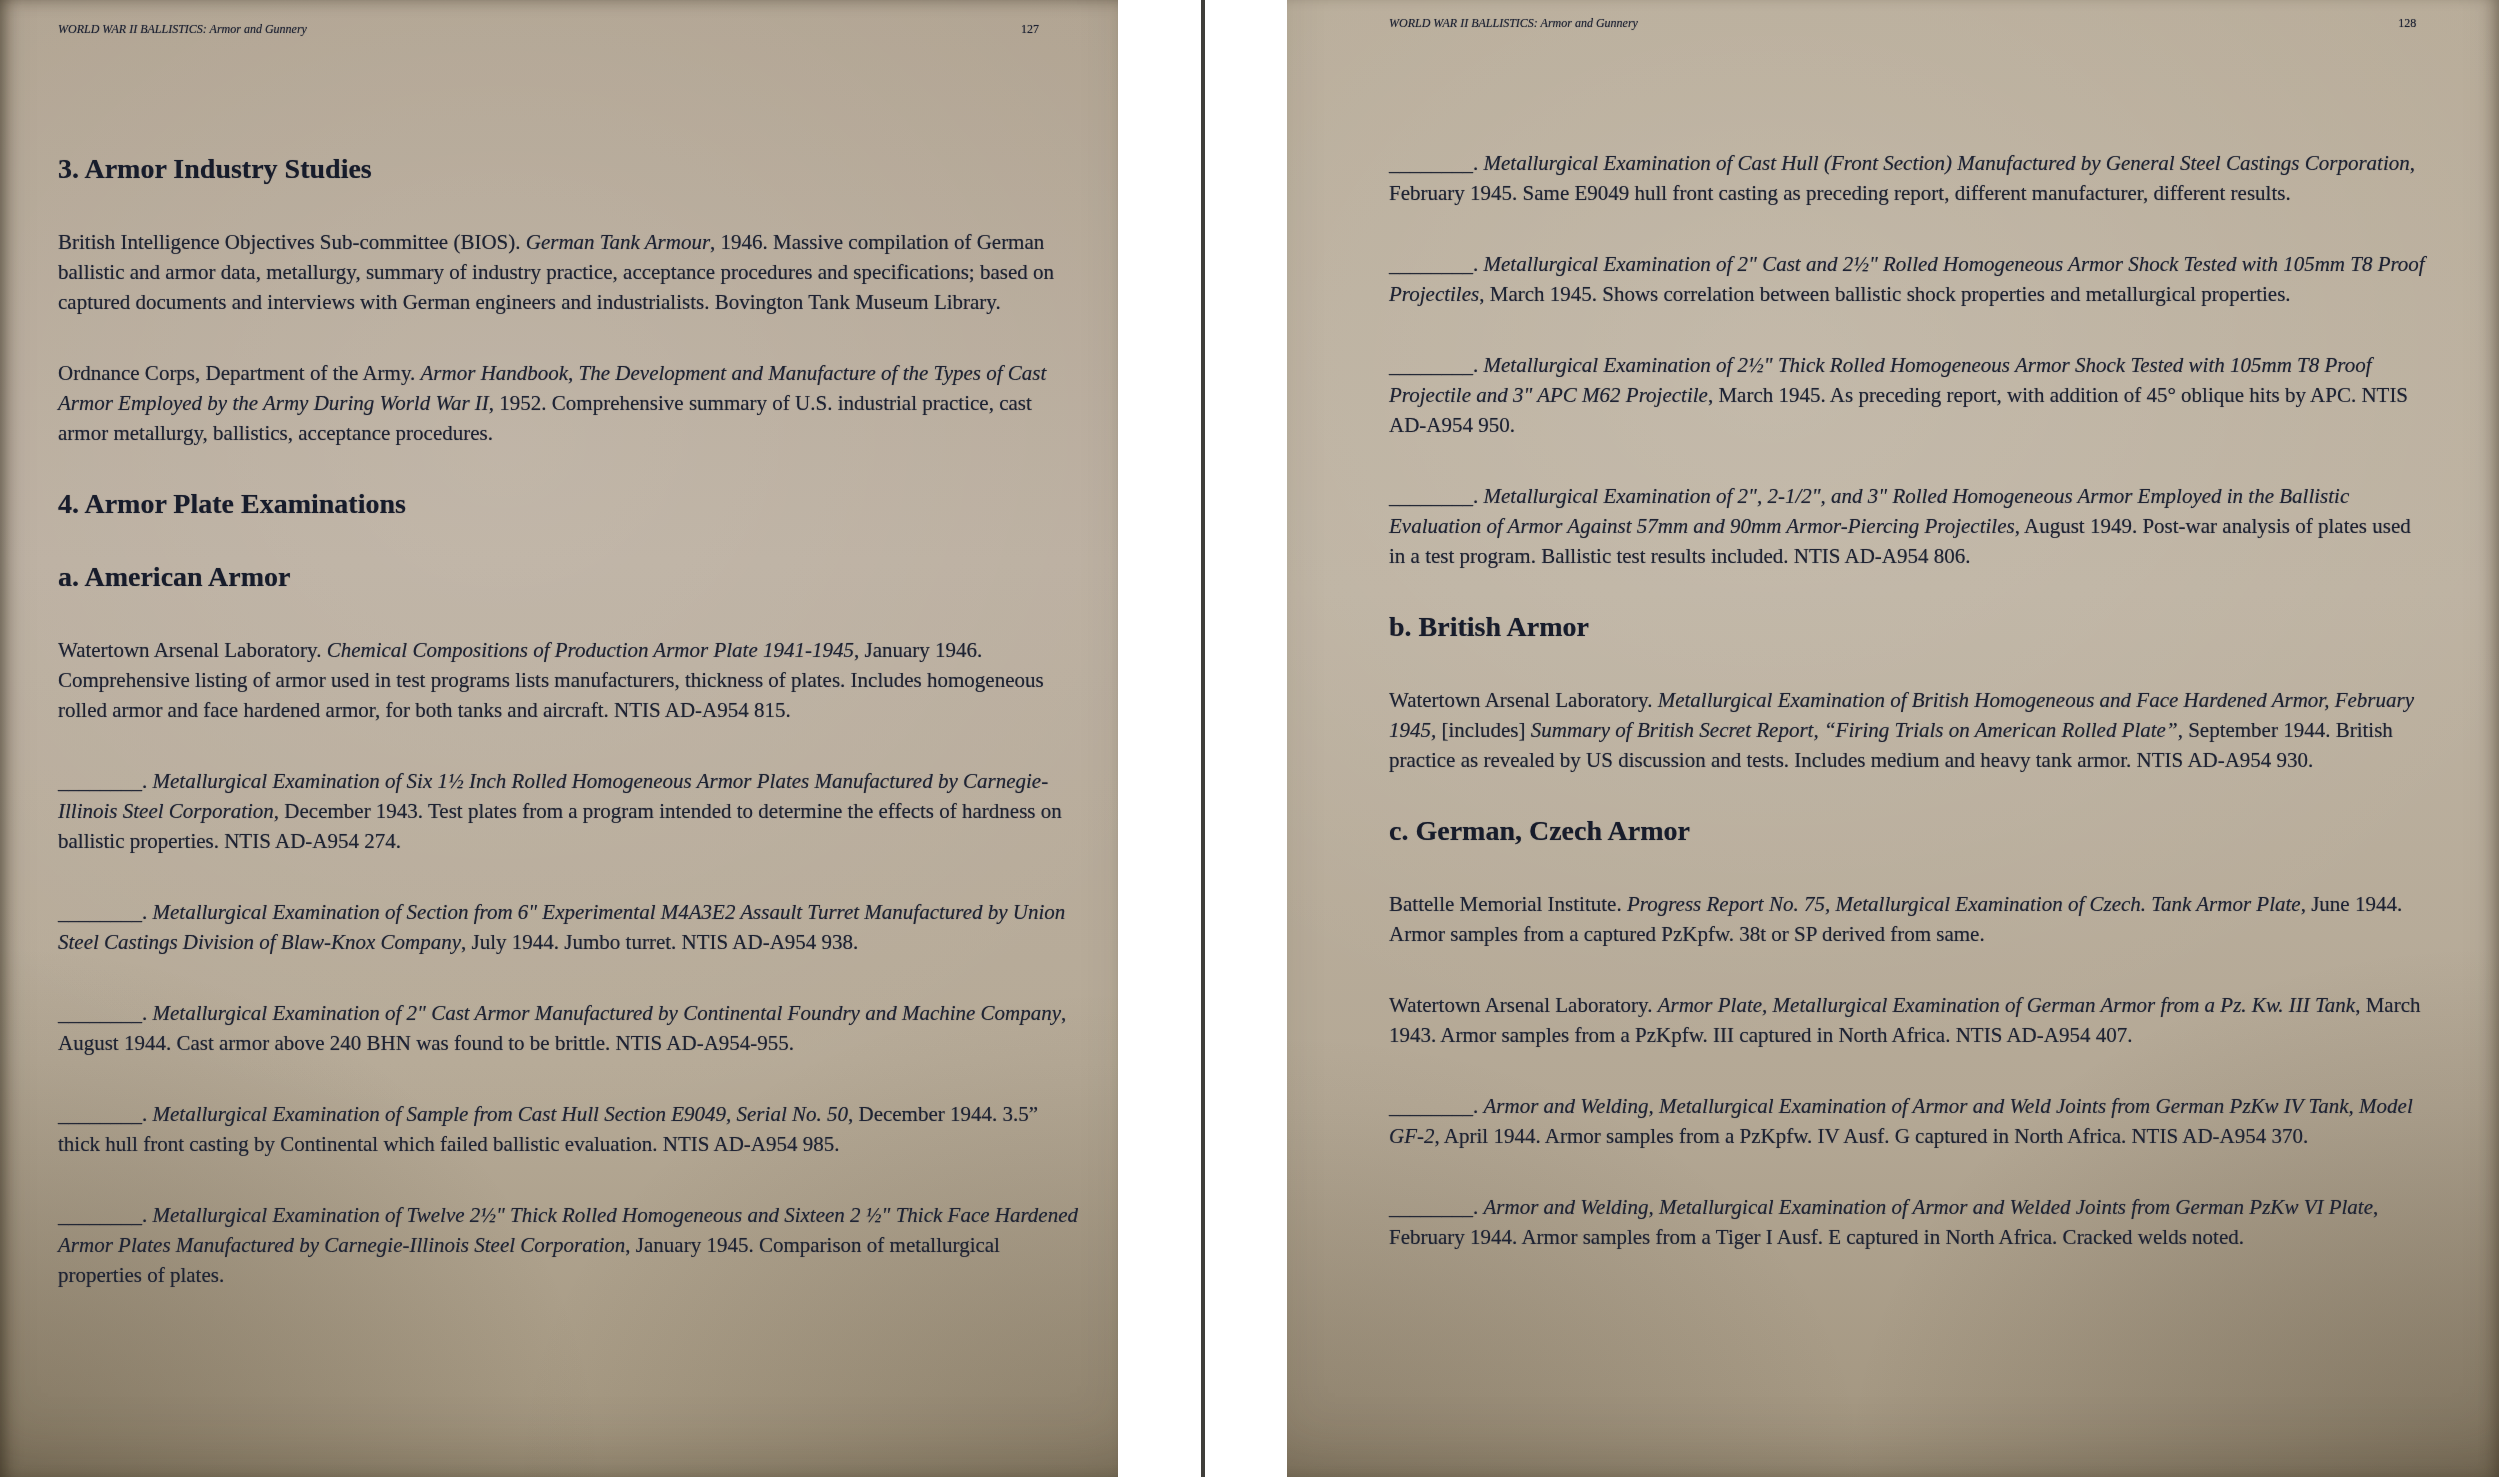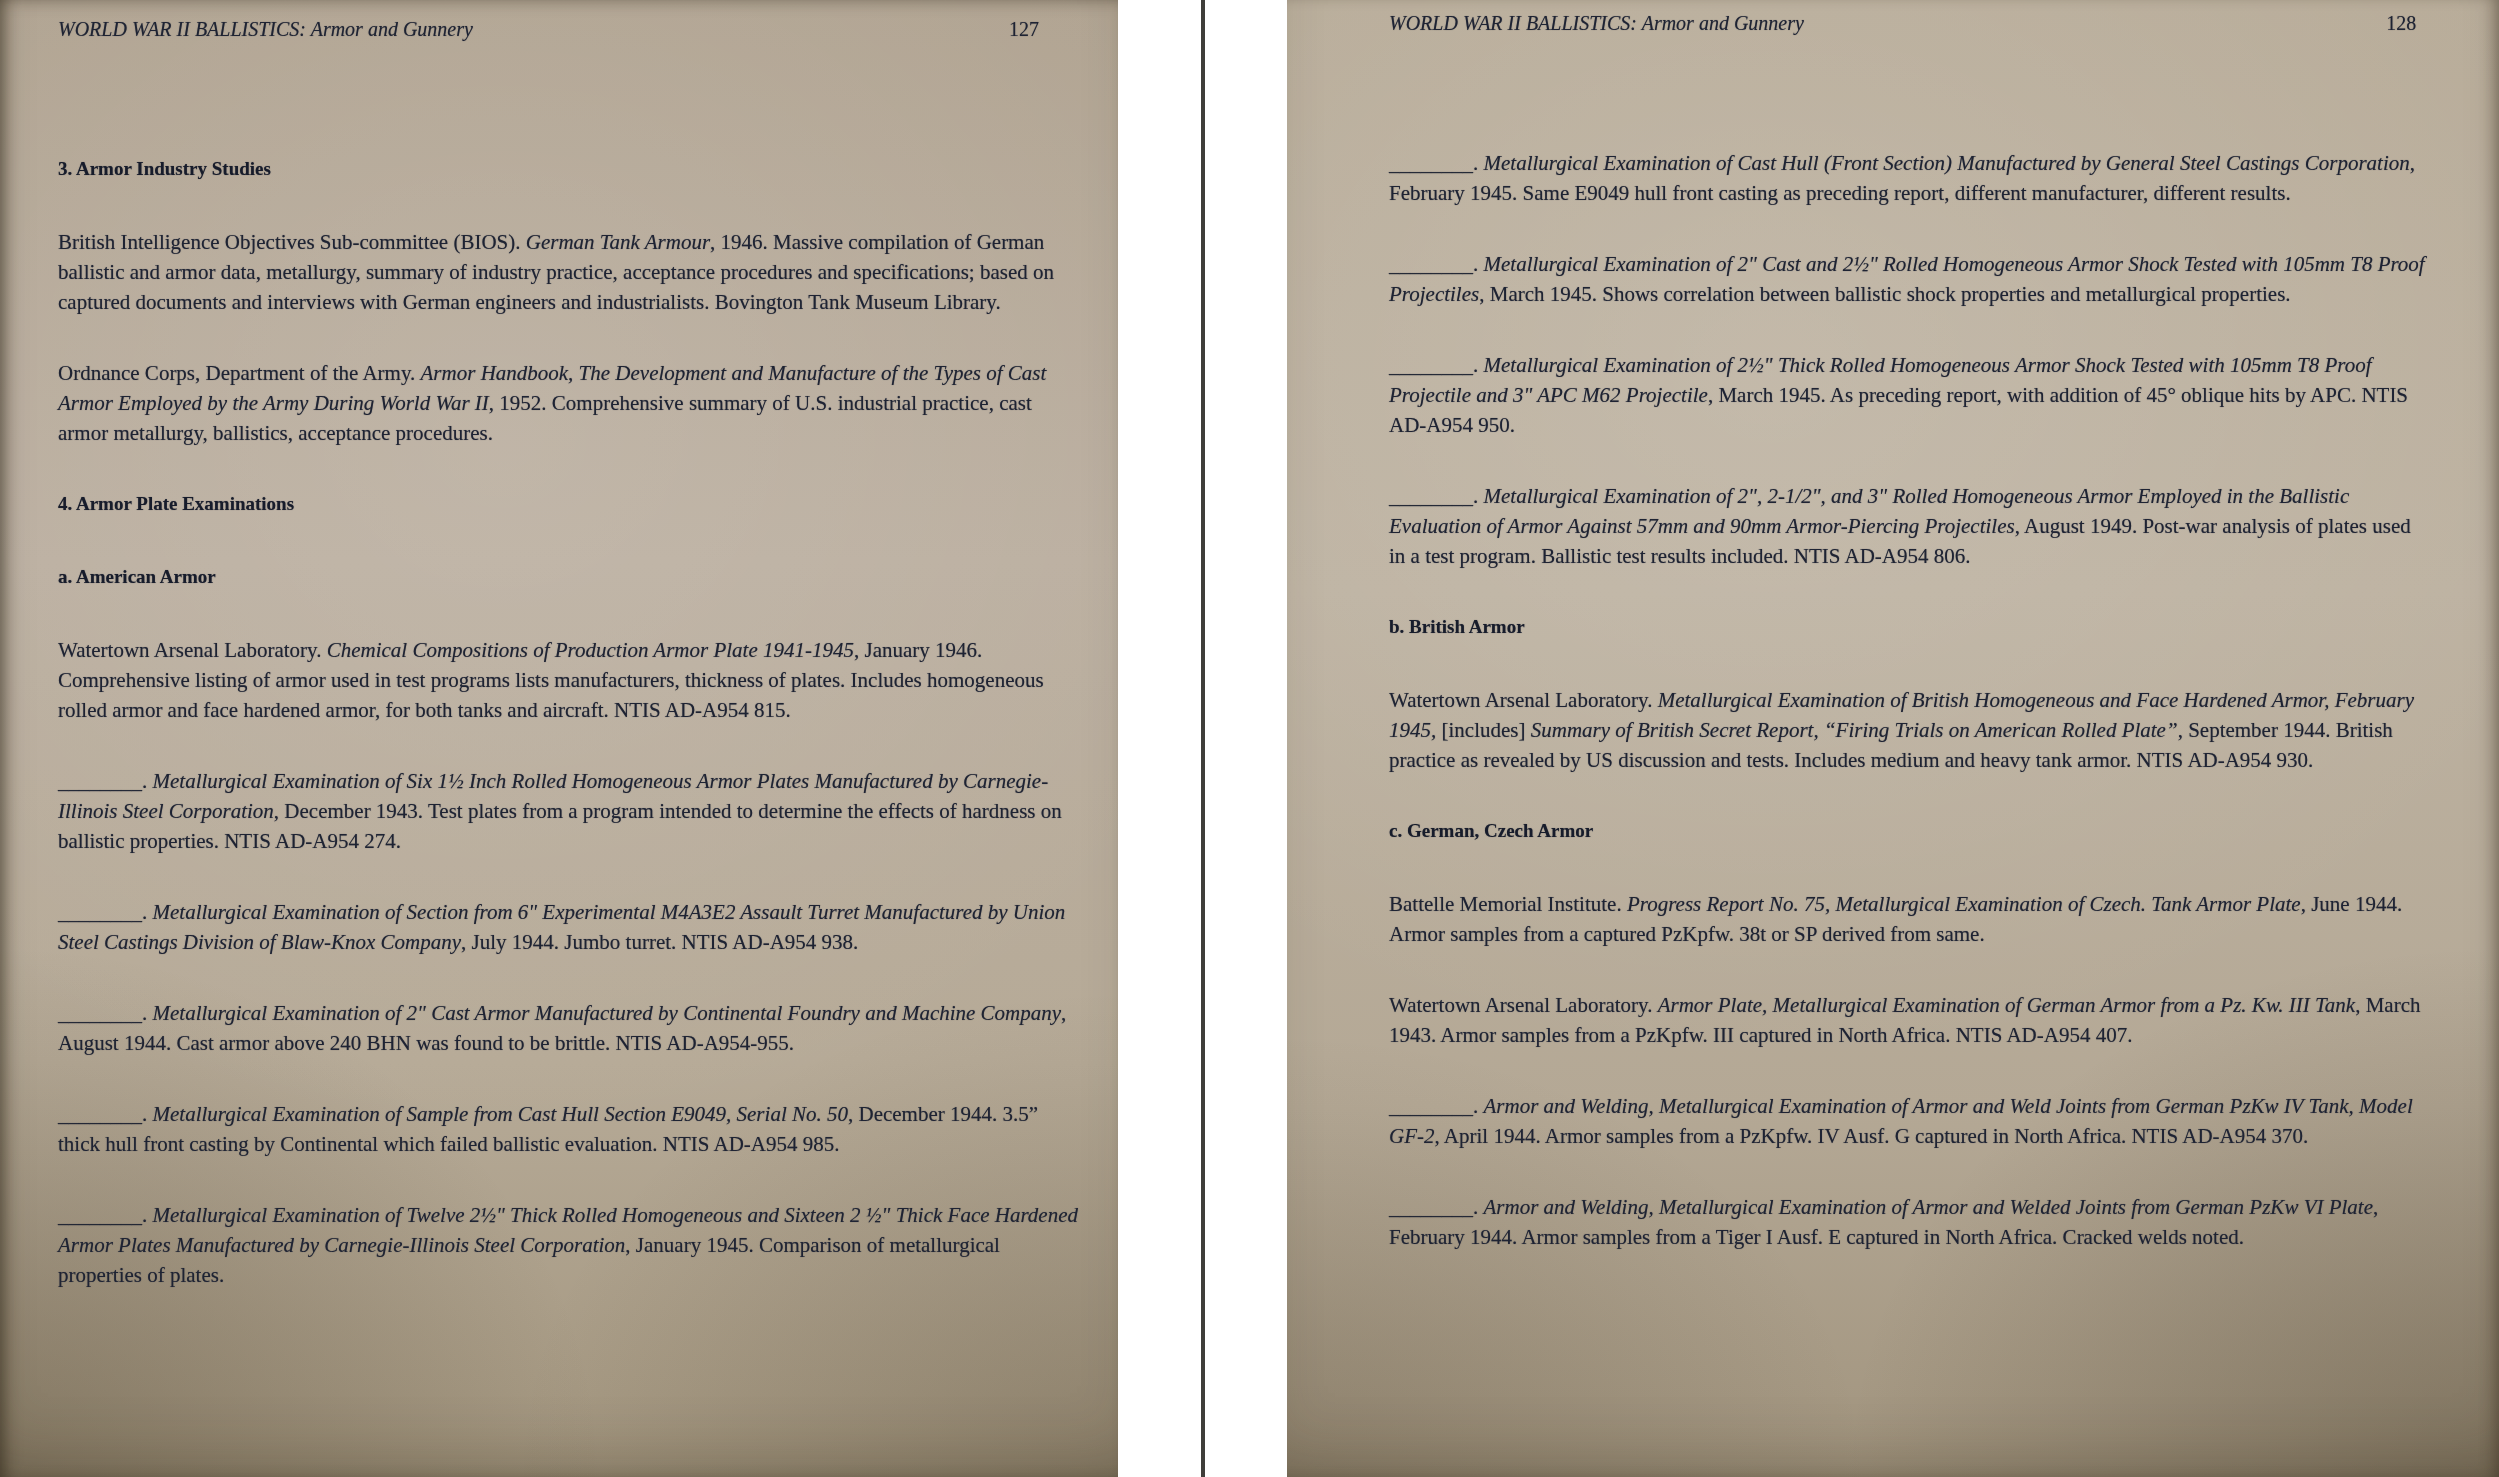--- a/index.html
+++ b/index.html
@@ -54,27 +54,27 @@
     left: 1201px;
     width: 3.9px;
     height: 1477px;
     background: #3f3e3a;
   }
   .page-header {
     display: flex;
     justify-content: space-between;
     align-items: baseline;
     margin: 0 0 110px 0;
-    font-size: 20px;
+    font-size: 12px;
   }
   .running-title { font-style: italic; }
   .page-left .page-number { margin-right: 43px; margin-left: 7px; }
   .page-right .page-number { margin-right: 9.7px; }
   .section-heading {
-    font-size: 19px;
+    font-size: 28px;
     font-weight: bold;
     color: #171c2b;
     margin: 2.9px 0 43px 0;
   }
   .entry { margin: 0 0 41px 0; }
   .run.italic { font-style: italic; }
 </style>
 </head>
 <body>
 

